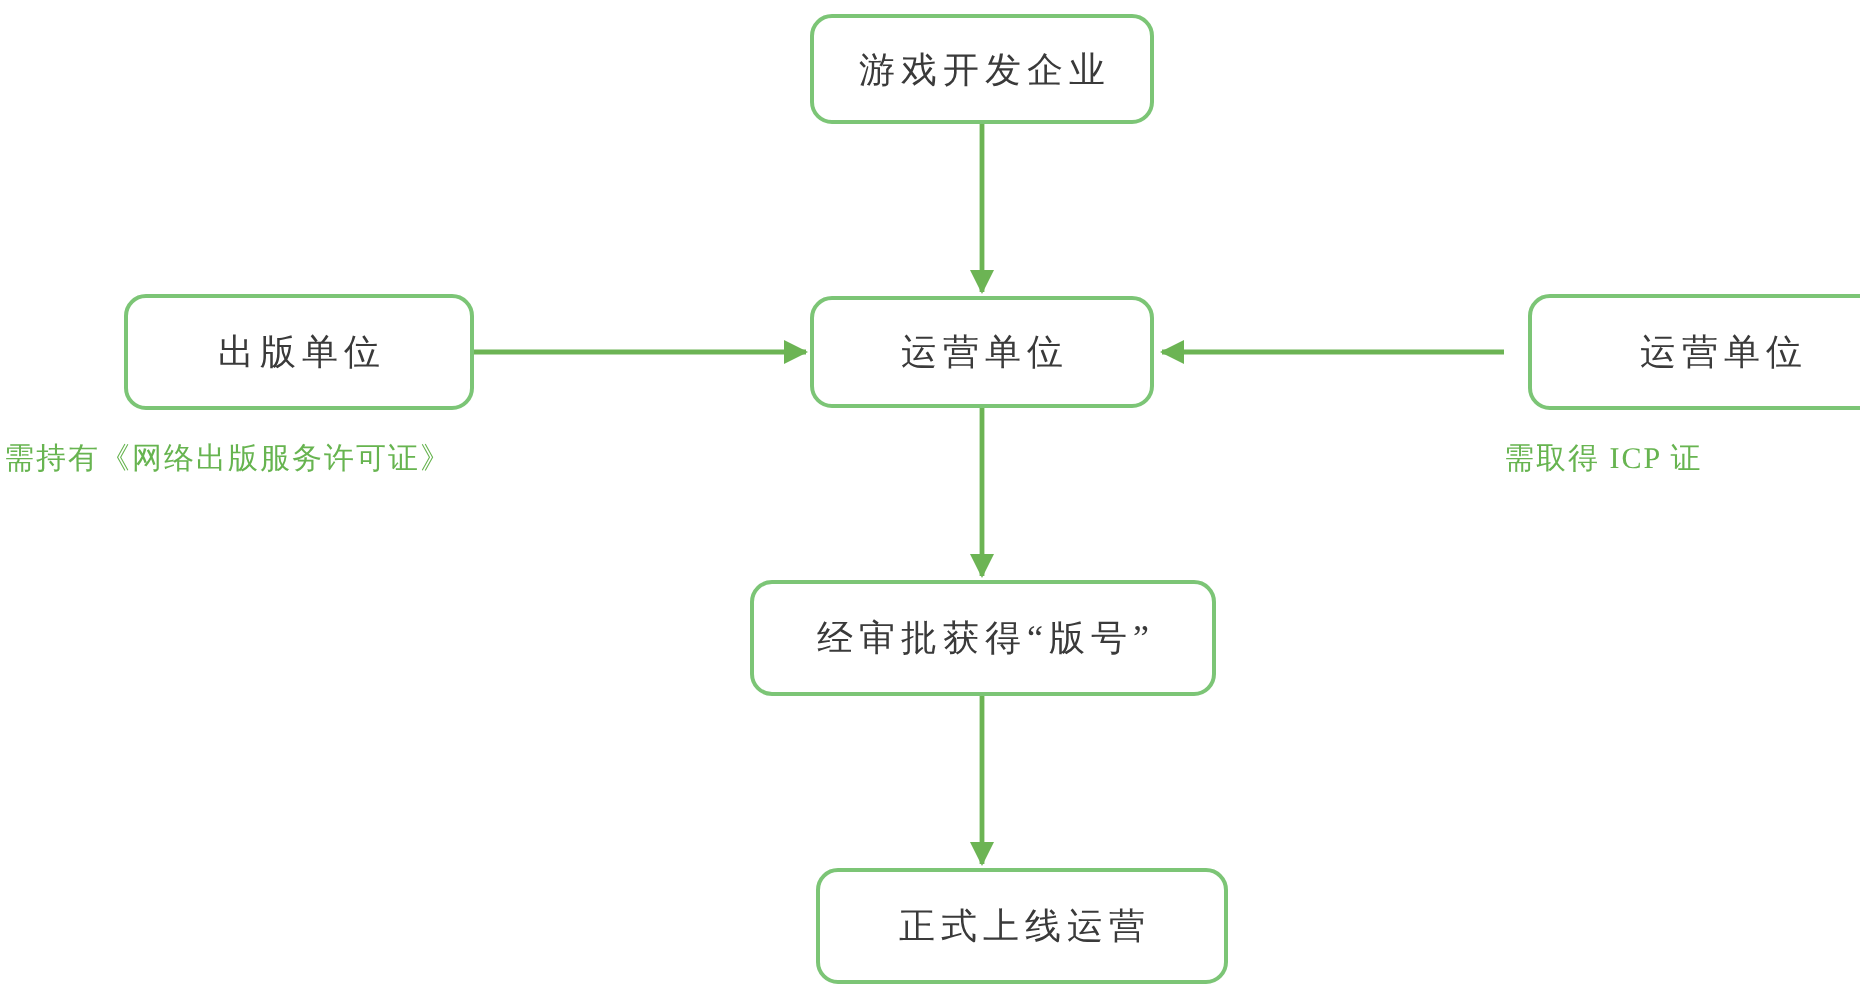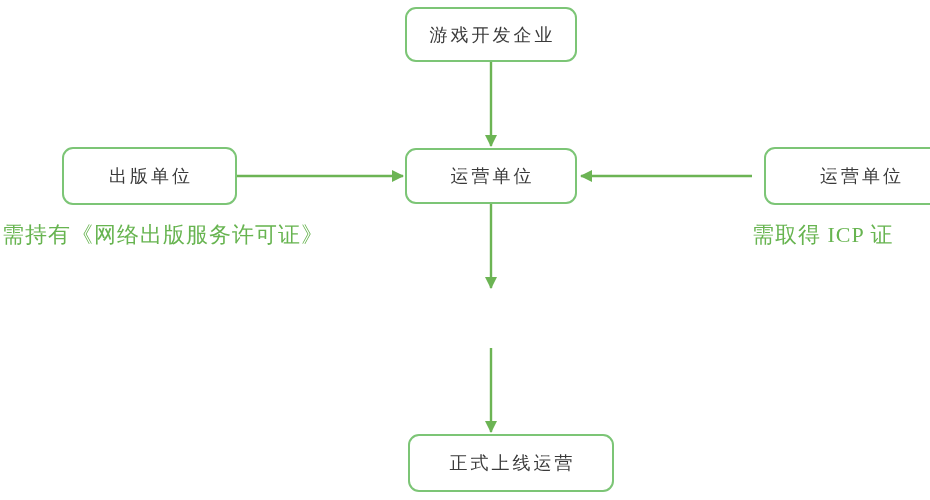--- a/index.html
+++ b/index.html
@@ -42,21 +42,21 @@
   }
   .node-developer { left: 405px; top: 7px;   width: 172px; height: 55px; }
   .node-publisher { left: 62px;  top: 147px; width: 175px; height: 58px; }
   .node-game      { left: 405px; top: 148px; width: 172px; height: 56px; }
   .node-operator  { left: 764px; top: 147px; width: 193px; height: 58px; }
   .node-approval  { left: 375px; top: 290px; width: 233px; height: 58px; }
   .node-launch    { left: 408px; top: 434px; width: 206px; height: 58px; }
   .annotation {
     position: absolute;
     color: var(--annotation);
-    font-size: 22px;
+    font-size: 15px;
     letter-spacing: 1px;
     white-space: nowrap;
   }
   .annotation-publisher { left: 2px; top: 220px; }
   .annotation-operator  { left: 752px; top: 220px; width: 173px; }
   .arrow-line { stroke: var(--arrow); stroke-width: 2.4; }
   .arrow-head { fill: var(--arrow); }
 </style>
 </head>
 <body>
@@ -77,20 +77,21 @@
   </svg>
 
   <div class="node node-developer">游戏开发企业</div>
 
   <div class="node node-publisher">出版单位</div>
 
   <div class="node node-game">运营单位</div>
 
   <div class="node node-operator">运营单位</div>
 
+  <div class="node node-approval">经审批获得“版号”</div>
 
   <div class="node node-launch">正式上线运营</div>
 
   <div class="annotation annotation-publisher">需持有《网络出版服务许可证》</div>
 
   <div class="annotation annotation-operator">需取得 ICP 证</div>
 
 </div>
 
 </body></html>

